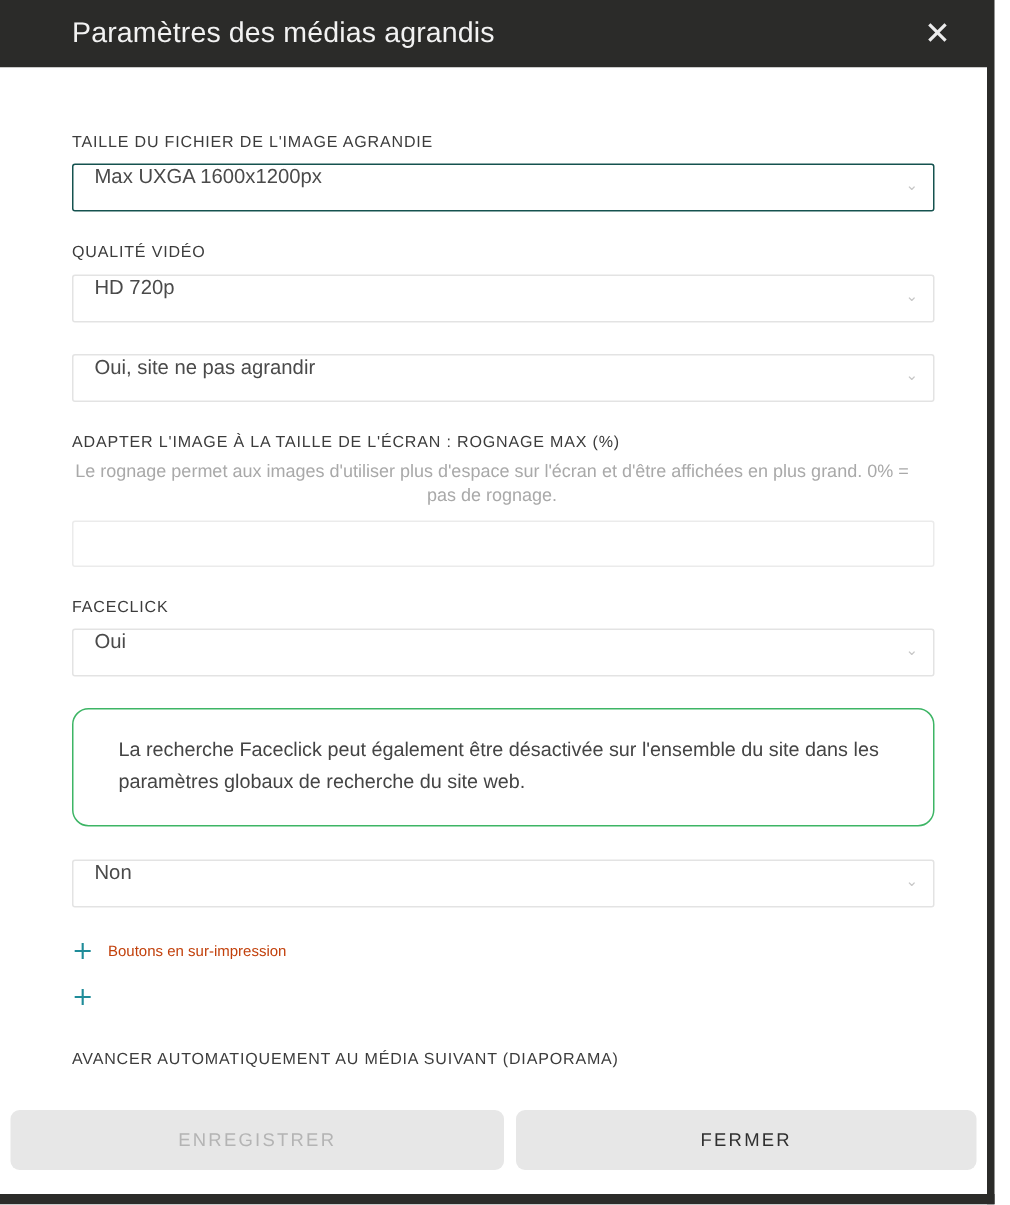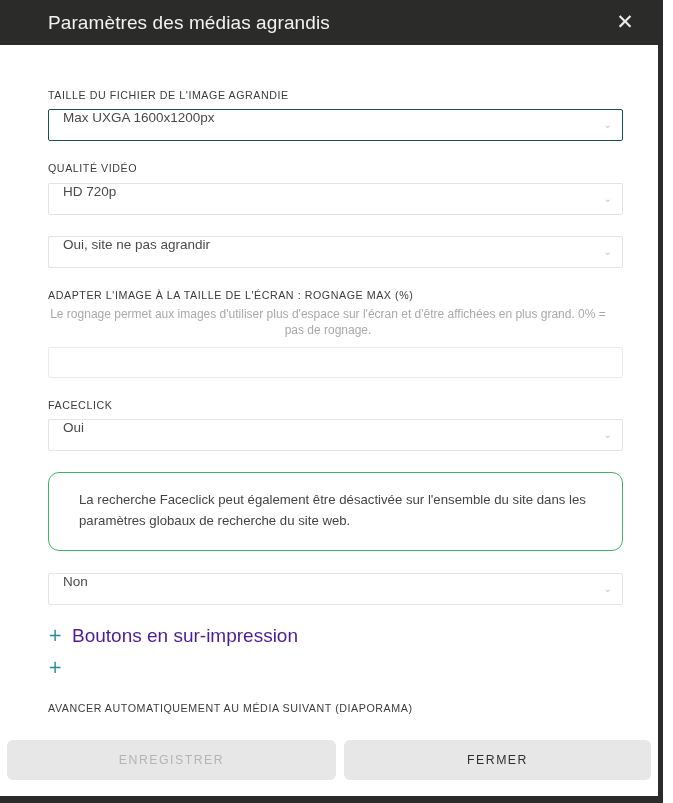--- a/index.html
+++ b/index.html
@@ -168,22 +168,22 @@
   .plus-icon {
     color: #1f8c99;
     font-size: 17px;
     line-height: 1;
     font-weight: 500;
     width: 13px;
     text-align: center;
     font-family: "DejaVu Sans", sans-serif;
   }
   .expand-link-label {
-    color: #4c1d95;
-    font-size: 19px;
+    color: #c2410c;
+    font-size: 10px;
     line-height: 1;
   }
 
   .spacer-12 { height: 12px; }
 
   
   .dialog-footer {
     flex: 0 0 auto;
     height: 56px;
     background: #ffffff;

